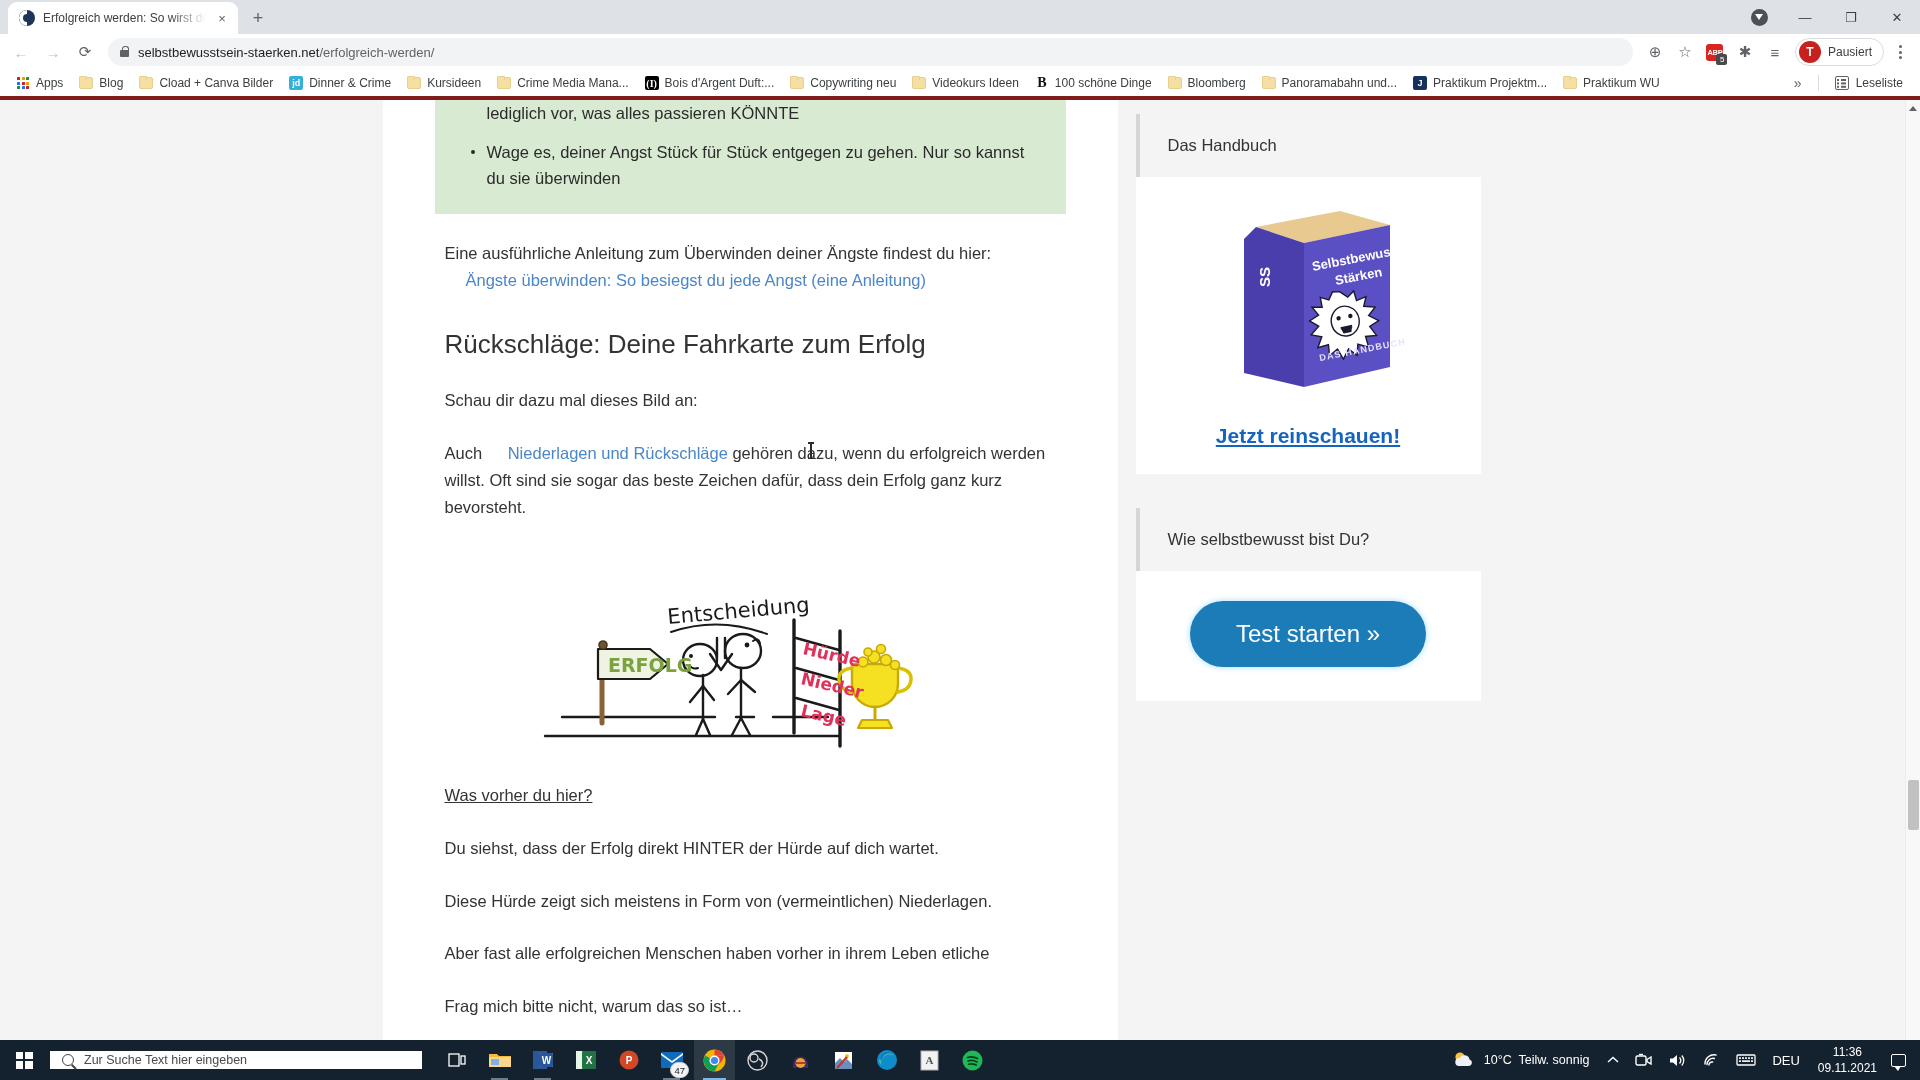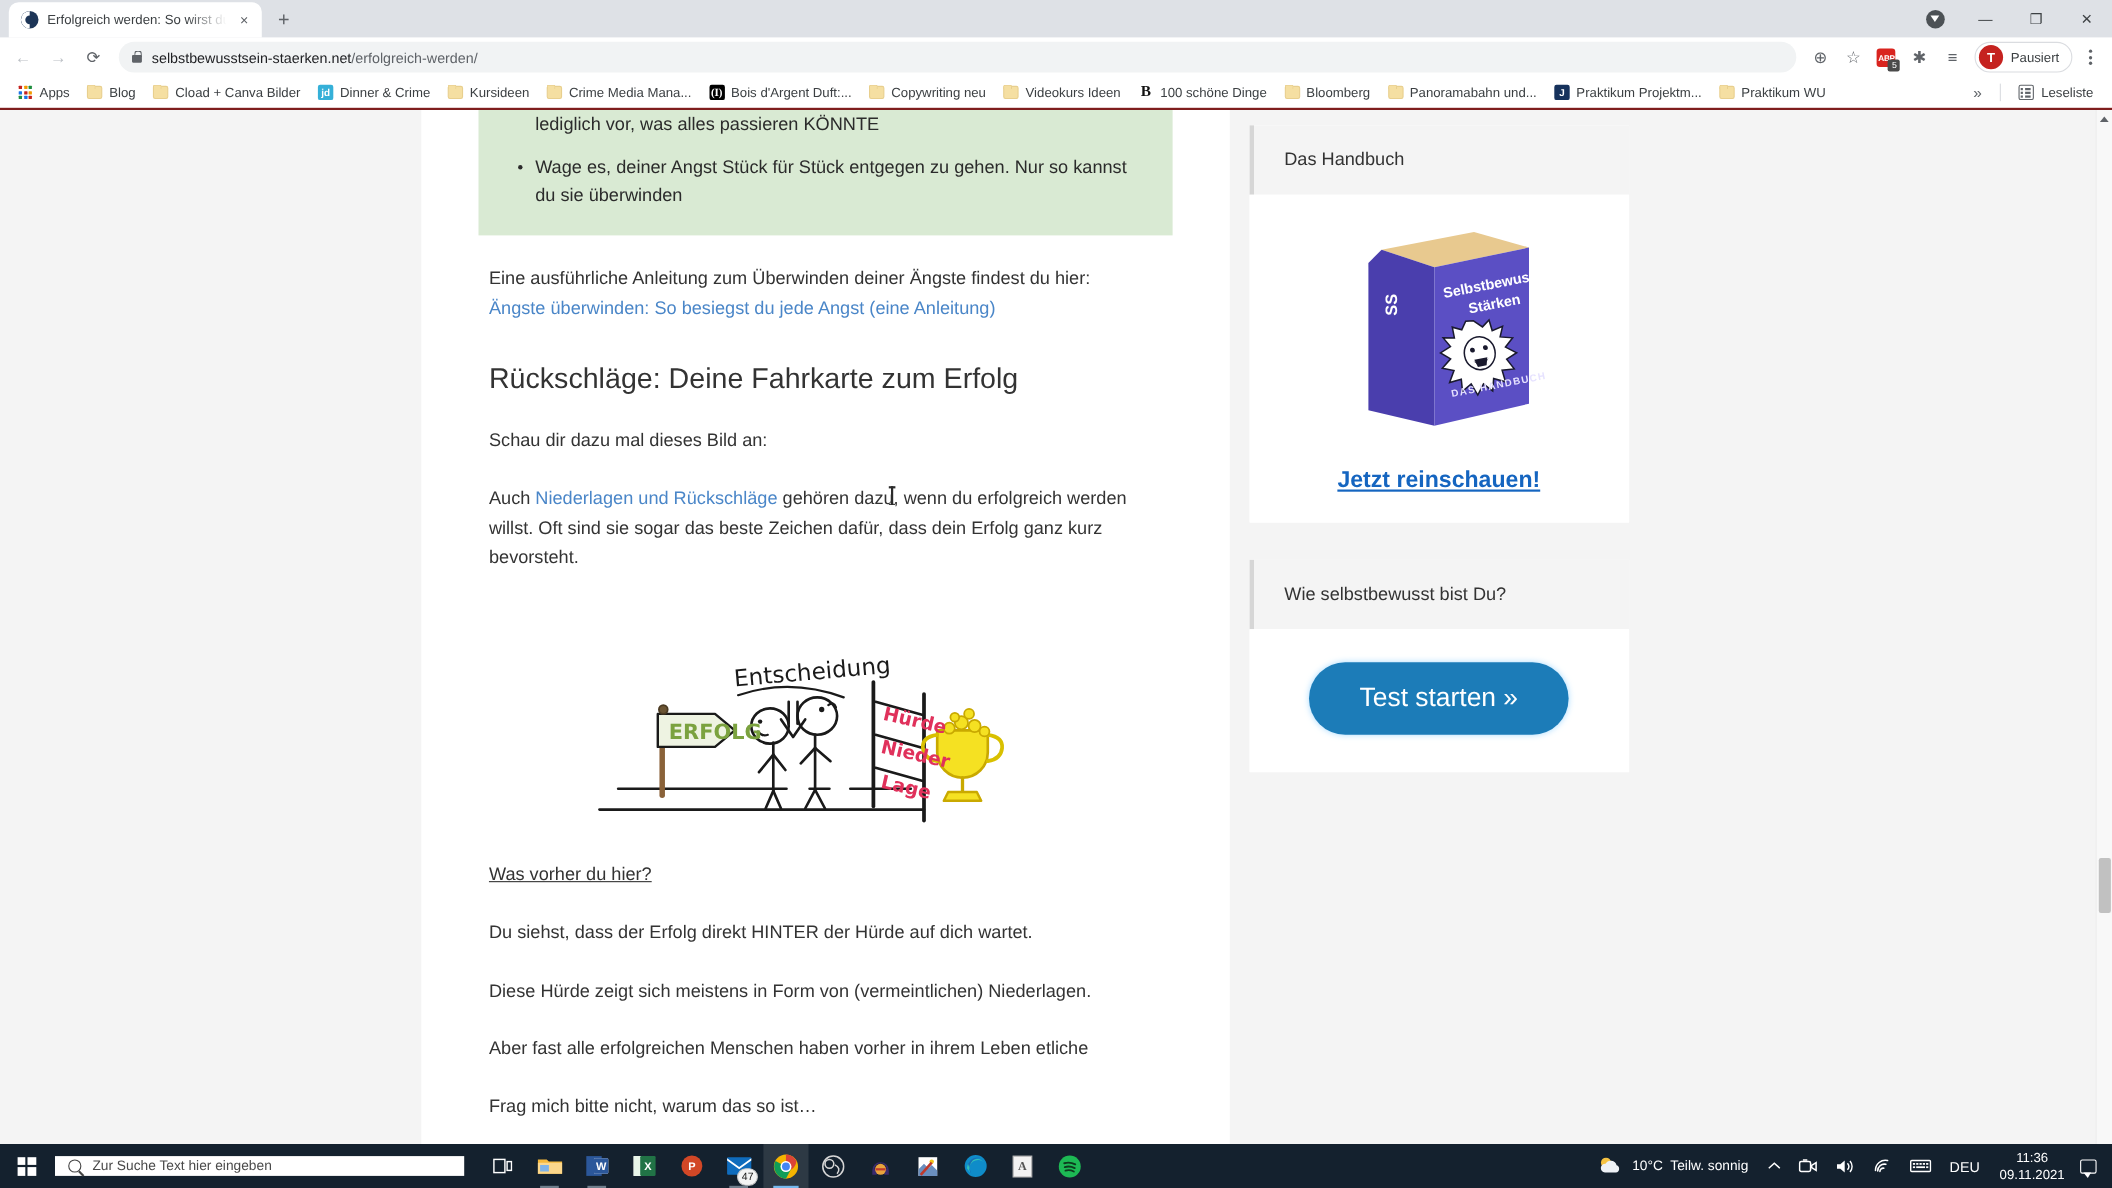--- a/index.html
+++ b/index.html
@@ -135,21 +135,21 @@
   .profile-label { font-size: 12px; color: #3c4043; white-space: nowrap; }
   .kebab {
     width: 28px; height: 28px; flex: none;
     display: flex; flex-direction: column; align-items: center;
     justify-content: center; gap: 2.5px;
   }
   .kebab span { width: 3px; height: 3px; border-radius: 50%; background: #5f6368; display: block; }
 
   
   .bookmarks {
-    height: 30px; background: #ffffff; border-bottom: 2px solid #7f1d1d;
+    height: 30px; background: #ffffff; border-bottom: 4px solid #7f1d1d;
     display: flex; align-items: center; padding: 0 9px; gap: 2px;
     overflow: hidden;
   }
   .bm {
     display: flex; align-items: center; gap: 6px;
     padding: 3px 7px; border-radius: 4px; flex: none;
     font-size: 12px; color: #3c4043; white-space: nowrap;
   }
   .bm-folder {
     width: 14px; height: 12px; flex: none;
@@ -232,21 +232,21 @@
   }
   .callout li::before {
     content: ""; position: absolute; left: 10px; top: 11px;
     width: 4px; height: 4px; border-radius: 50%; background: #2b2b2b;
   }
   .article p { margin: 26px 0; }
   .article h2 {
     font-size: 26px; font-weight: normal; color: #333333;
     margin: 34px 0 22px; line-height: 1.3;
   }
-  .article a { color: #4a86c8; text-decoration: none; }
+  .article a { color: #4a86c8; text-decoration: none; margin-left: 21px; }
   .article a.std-link { color: #4a86c8; }
   .article .uline { text-decoration: underline; }
 
   
   .illus { margin: 20px 0 22px; display: flex; justify-content: center; }
   .illus svg { display: block; }
 
   
   .widget { margin-bottom: 34px; background: #ffffff; }
   .widget-head {

